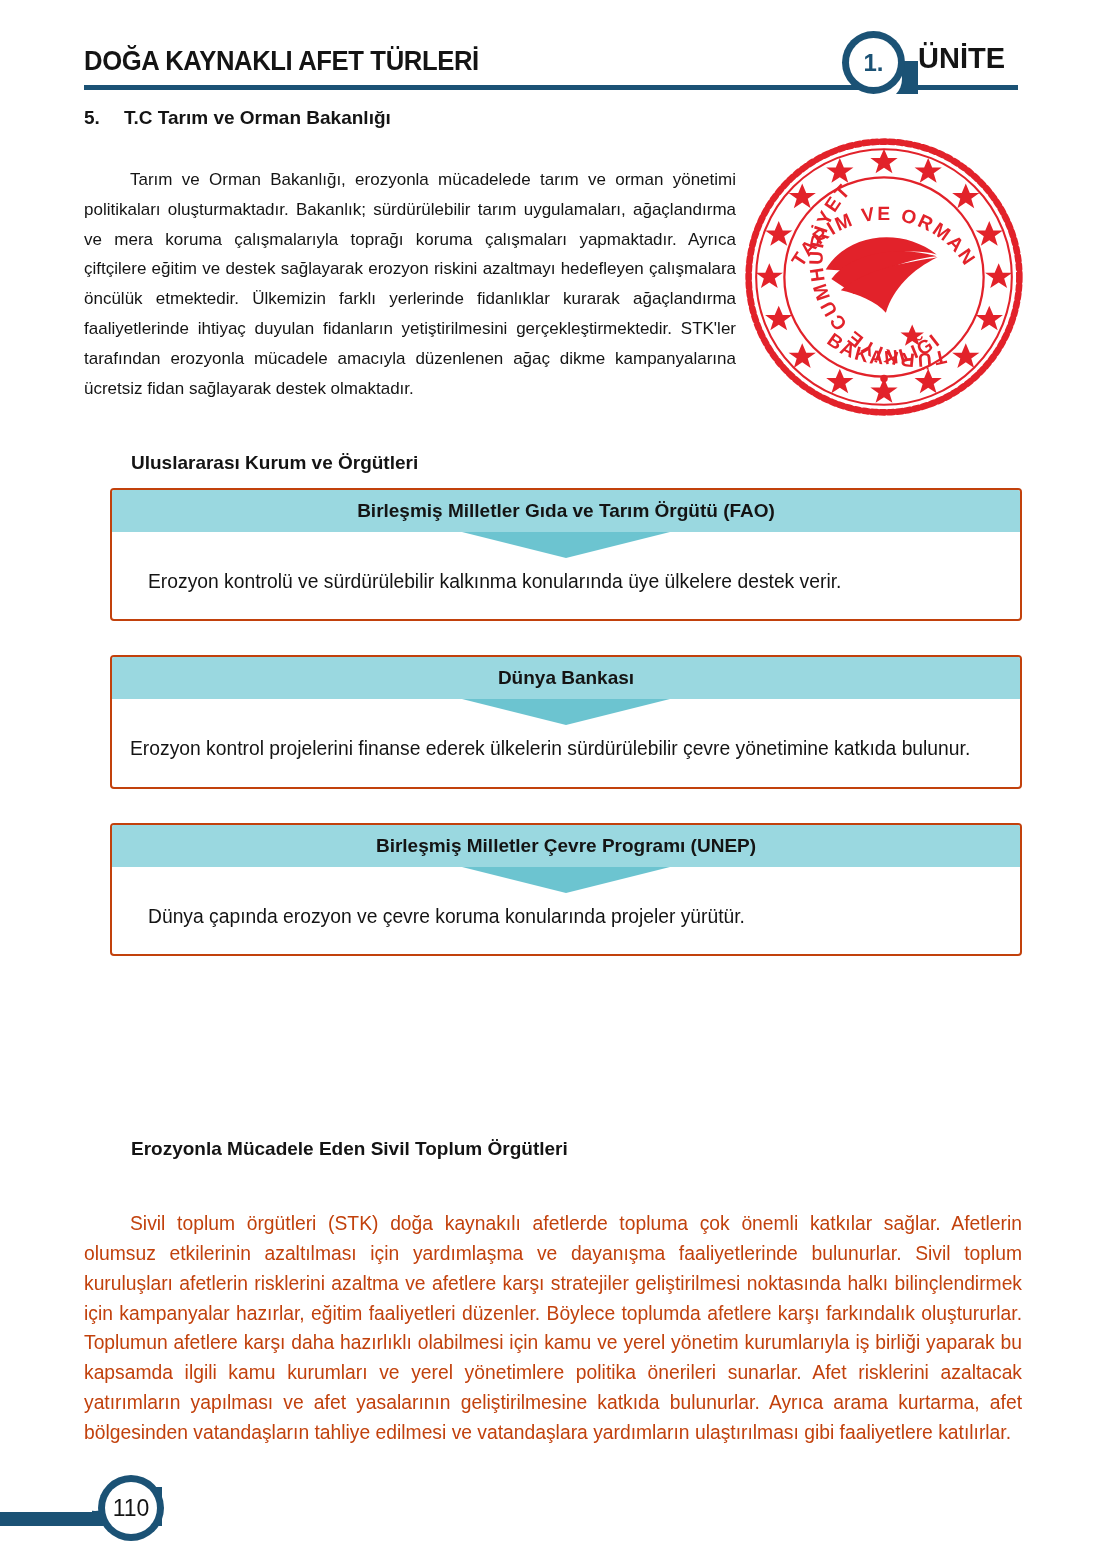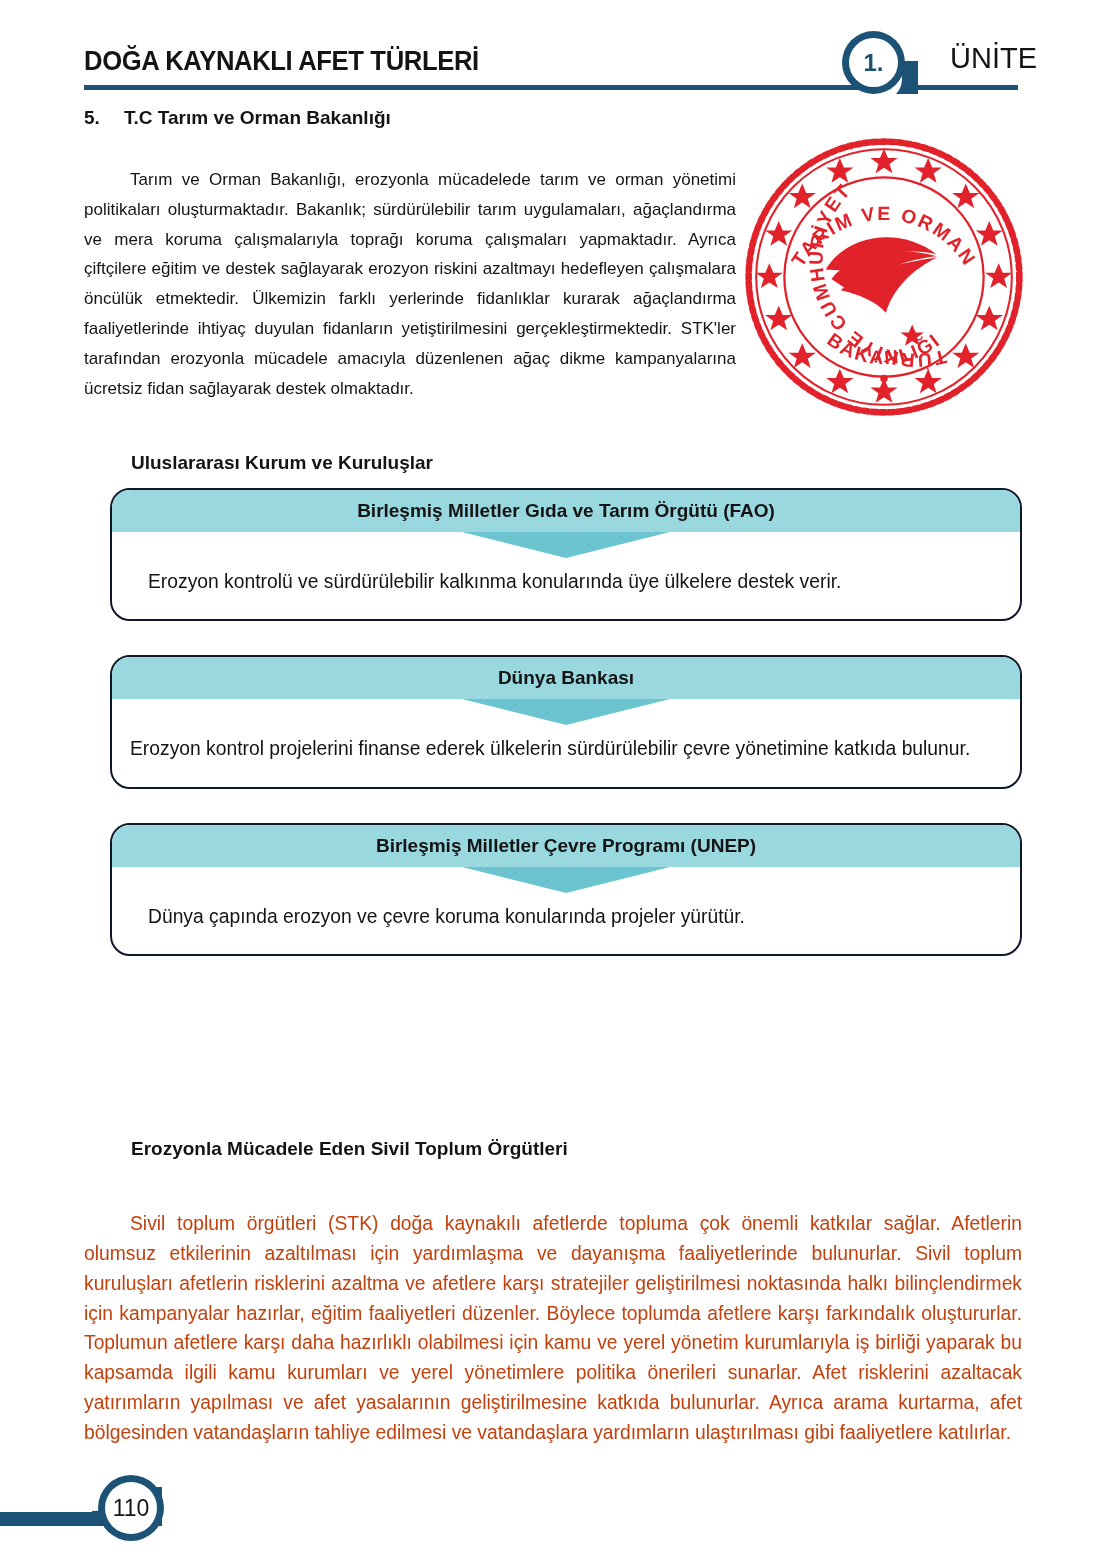--- a/index.html
+++ b/index.html
@@ -105,25 +105,24 @@
     font-size: 24px;
     font-weight: bold;
     color: #1b5275;
     z-index: 4;
   }
   .unit-label {
     position: absolute;
     left: 918px;
     top: 42px;
     font-size: 29px;
-    font-weight: normal;
+    font-weight: bold;
     color: #141414;
     letter-spacing: 0px;
     white-space: nowrap;
-    margin-left: 32px;
   }
 
   
   .section-heading {
     position: absolute;
     left: 84px;
     top: 107px;
     font-size: 19px;
     font-weight: bold;
     color: #141414;
@@ -163,22 +162,22 @@
     white-space: nowrap;
   }
   #sub-heading-1 { top: 452px; }
   #sub-heading-2 { top: 1138px; }
 
   
   .info-box {
     position: absolute;
     left: 110px;
     width: 912px;
-    border: 2px solid #0f172a;
-    border-radius: 20px;
+    border: 2px solid #c2410c;
+    border-radius: 4px;
     background: #ffffff;
     overflow: hidden;
   }
   .info-box-head {
     position: relative;
     background: #9ad8e0;
     height: 42px;
     line-height: 42px;
     text-align: center;
     font-size: 19px;
@@ -368,21 +367,21 @@
 
       <path d="M 88 142 C 110 104 168 96 206 126 C 176 118 140 126 118 144 Z" fill="#e2222a"></path>
       <path d="M 94 152 C 120 120 172 118 206 128 C 168 132 134 148 118 168 Z" fill="#e2222a"></path>
       <path d="M 104 164 C 132 140 178 134 207 129 C 180 142 160 162 152 188 C 142 176 122 168 104 164 Z" fill="#e2222a"></path>
 
       <path d="M 151 190 A 23 23 0 1 0 151 236 A 18 18 0 1 1 151 190 Z" fill="#e2222a"></path>
       <use href="#star5" transform="translate(180,213) scale(1.25)"></use>
     </svg>
   </div>
 
-  <div class="sub-heading" id="sub-heading-1">Uluslararası Kurum ve Kuruluşlar</div>
+  <div class="sub-heading" id="sub-heading-1">Uluslararası Kurum ve Örgütleri</div>
 
   <div class="info-box" id="box-1">
     <div class="info-box-head">Birleşmiş Milletler Gıda ve Tarım Örgütü (FAO)</div>
     <div class="info-box-notch"></div>
     <div class="info-box-body left">Erozyon kontrolü ve sürdürülebilir kalkınma konularında üye ülkelere destek verir.</div>
   </div>
 
   <div class="info-box" id="box-2">
     <div class="info-box-head">Dünya Bankası</div>
     <div class="info-box-notch"></div>

